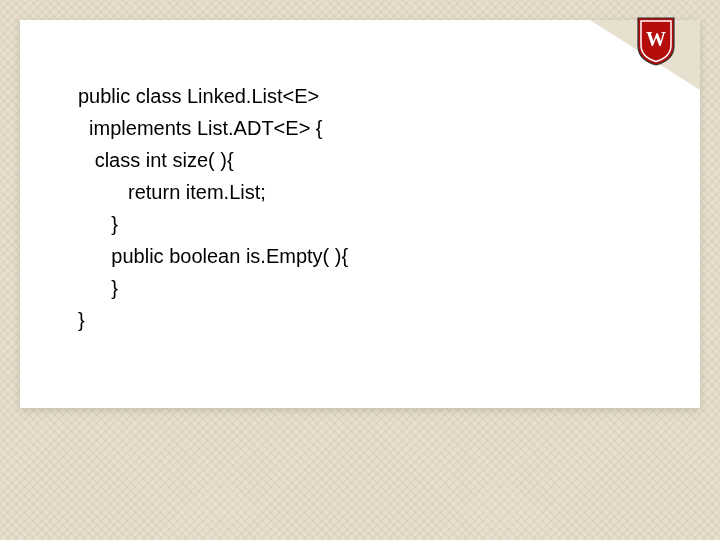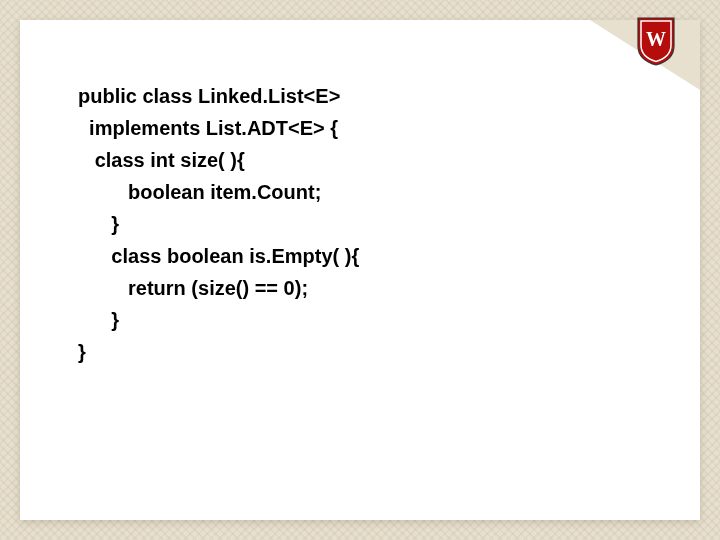--- a/index.html
+++ b/index.html
@@ -13,25 +13,24 @@
       repeating-linear-gradient(-45deg, rgba(200,190,165,0.25) 0 2px, transparent 2px 6px);
     font-family: Arial, Helvetica, sans-serif;
     position: relative;
     overflow: hidden;
   }
   .card {
     position: absolute;
     top: 20px;
     left: 20px;
     width: 680px;
-    height: 500px;
+    height: 388px;
     background: #ffffff;
     box-shadow: 0 2px 8px rgba(0,0,0,0.15);
     box-sizing: border-box;
-    font-weight: bold;
   }
   .corner-cut {
     position: absolute;
     top: 0;
     right: 0;
     width: 0;
     height: 0;
     border-top: 70px solid #e8e0ce;
     border-left: 110px solid transparent;
   }
@@ -69,20 +68,19 @@
 </div>
 
 <div class="card">
   <div class="corner-cut"></div>
 
   <div class="content">
     <div class="code-line">public class Linked.List&lt;E&gt;</div>
     <div class="code-line">  implements List.ADT&lt;E&gt; {</div>
     <div class="code-line"></div>
     <div class="code-line">   class int size( ){</div>
-    <div class="code-line">         boolean item.Count;</div>
+    <div class="code-line">         return item.List;</div>
     <div class="code-line">      }</div>
-    <div class="code-line">      class boolean is.Empty( ){</div>
-    <div class="code-line">         return (size() == 0);</div>
+    <div class="code-line">      public boolean is.Empty( ){</div>
     <div class="code-line">      }</div>
     <div class="code-line">}</div>
   </div>
 </div>
 
 </body></html>

